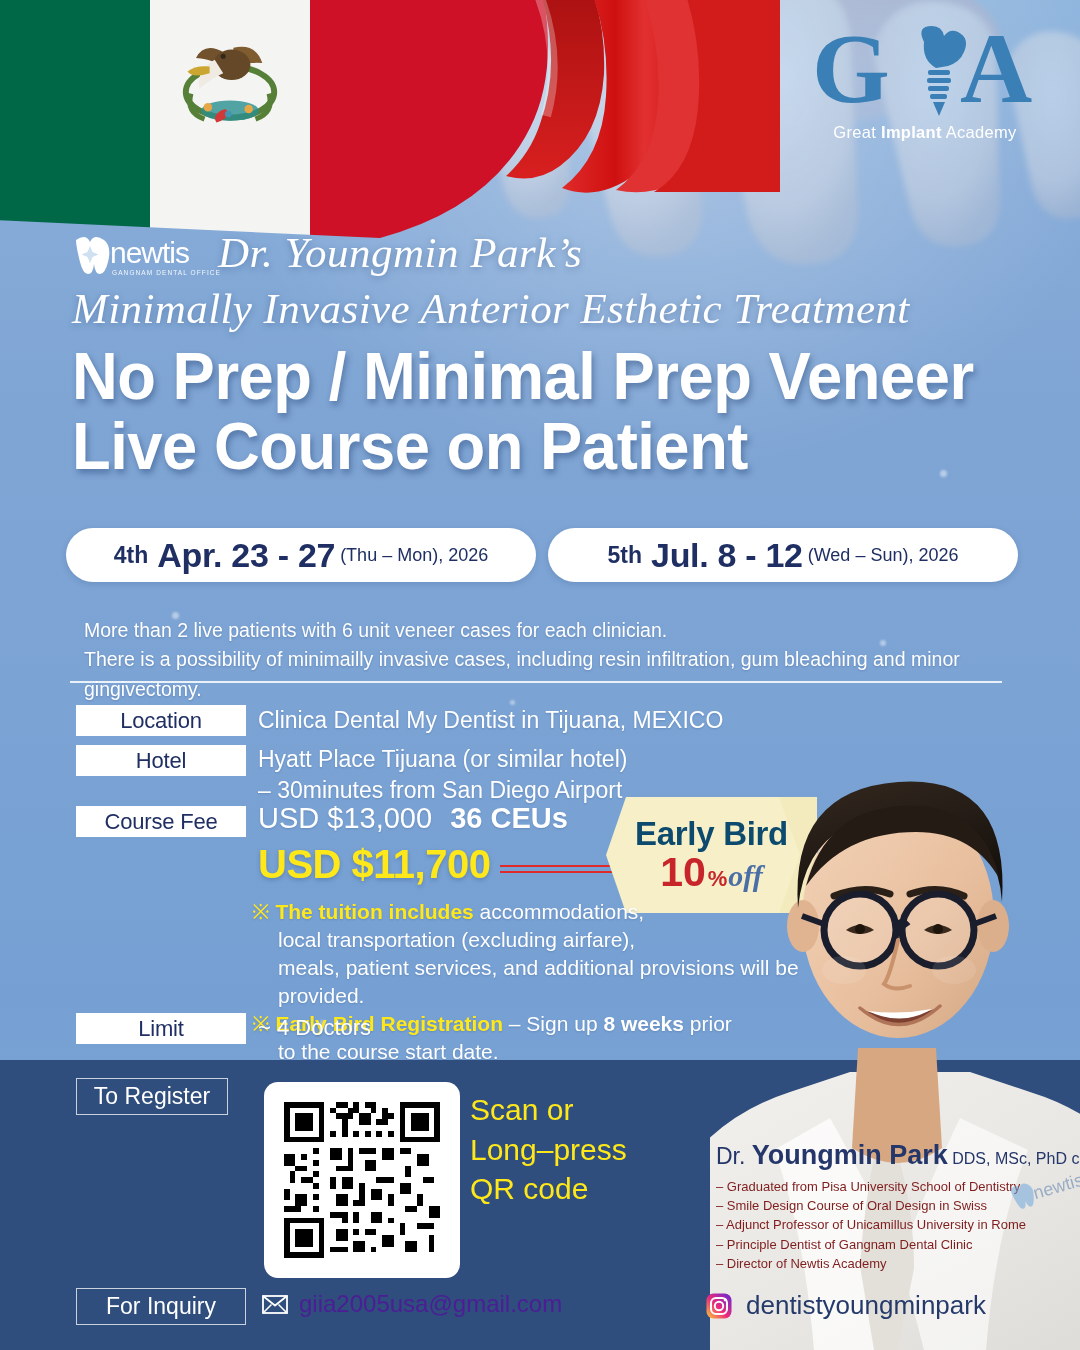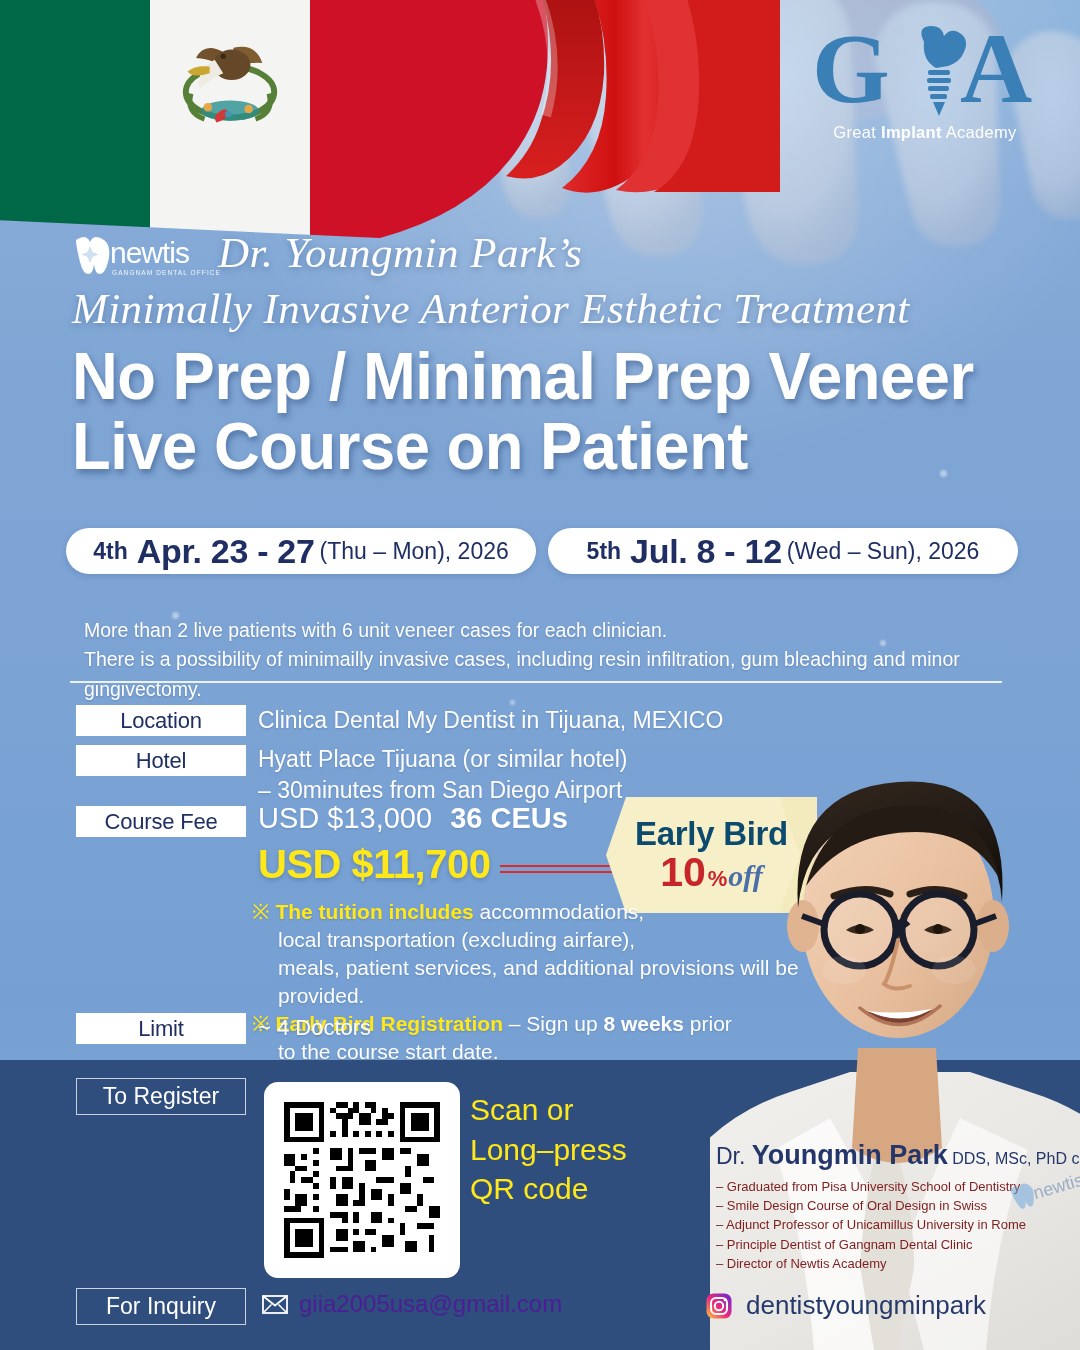--- a/index.html
+++ b/index.html
@@ -78,31 +78,31 @@
     position:absolute; left:72px; top:342px; width:960px;
     color:#ffffff; font-size:66px; line-height:1.06;
     font-weight:700; letter-spacing:-.5px;
     transform:scaleX(.96); transform-origin:left top;
     text-shadow:2px 4px 7px rgba(25,55,105,.42);
   }
   .maintitle div{ white-space:nowrap; }
 
   
   .pill{
-    position:absolute; height:46px;
+    position:absolute; height:54px;
     background:#ffffff; border-radius:30px;
     display:flex; align-items:center; justify-content:center;
     box-shadow:0 2px 6px rgba(30,60,110,.18);
     color:#1f2f63; white-space:nowrap;
   }
   #pill-1{ left:66px;  top:528px; width:470px; }
   #pill-2{ left:548px; top:528px; width:470px; }
   .pill .ord{ font-size:23px; font-weight:700; margin-right:9px; }
   .pill .rng{ font-size:34px; font-weight:700; letter-spacing:-.3px; }
-  .pill .dow{ font-size:23px; font-weight:400; margin-left:5px; }
+  .pill .dow{ font-size:18px; font-weight:400; margin-left:5px; }
 
   
   .notes{
     position:absolute; left:84px; top:616px; width:940px;
     color:#ffffff; font-size:19.5px; line-height:1.5;
     text-shadow:0 1px 2px rgba(30,60,110,.25);
   }
   .divider{
     position:absolute; left:70px; top:681px; width:932px; height:2px;
     background:rgba(255,255,255,.85);
@@ -179,21 +179,21 @@
   
   .footer{
     position:absolute; left:0; top:1060px; width:1080px; height:290px;
     background:#2f4d7d;
   }
   .outline-box{
     position:absolute; height:37px; border:1.6px solid rgba(255,255,255,.75);
     display:flex; align-items:center; justify-content:center;
     color:#ffffff; font-size:23px;
   }
-  #lbl-register{ left:76px; top:1078px; width:170px; }
+  #lbl-register{ left:76px; top:1078px; width:152px; }
   #lbl-inquiry{  left:76px; top:1288px; width:170px; }
 
   .qr-card{
     position:absolute; left:264px; top:1082px; width:196px; height:196px;
     background:#ffffff; border-radius:14px;
     display:flex; align-items:center; justify-content:center;
   }
   .scan-txt{
     position:absolute; left:470px; top:1090px;
     color:#ffe81a; font-size:30px; line-height:1.32;

